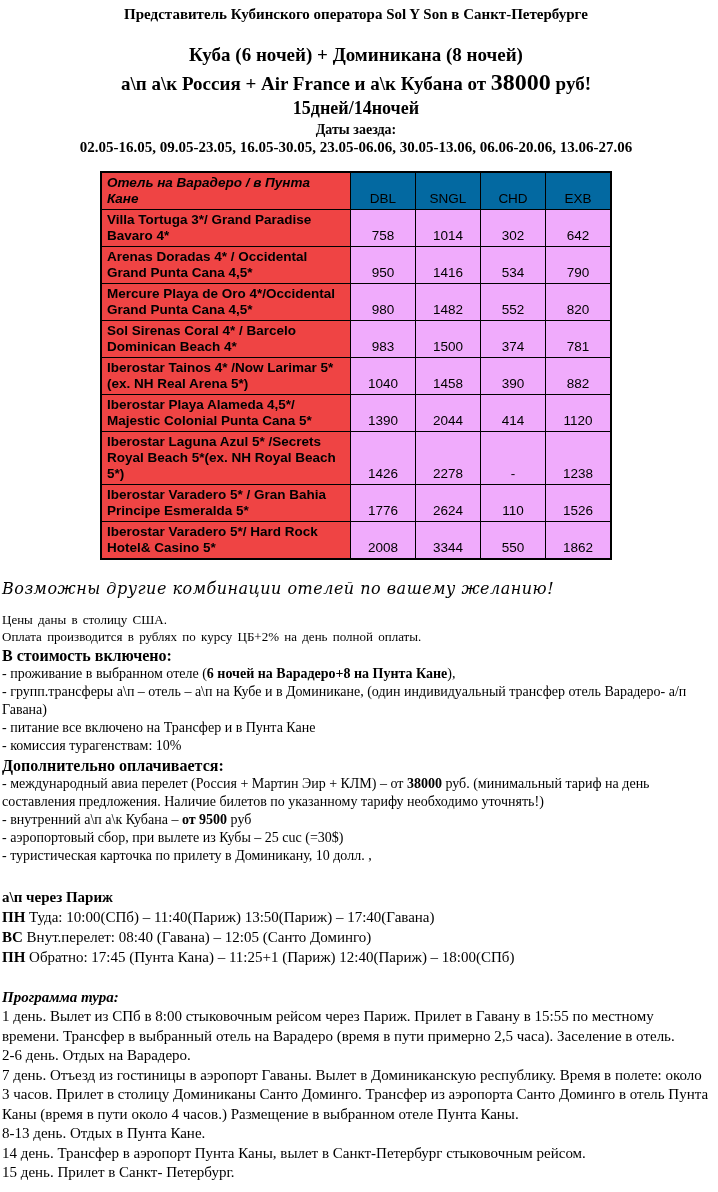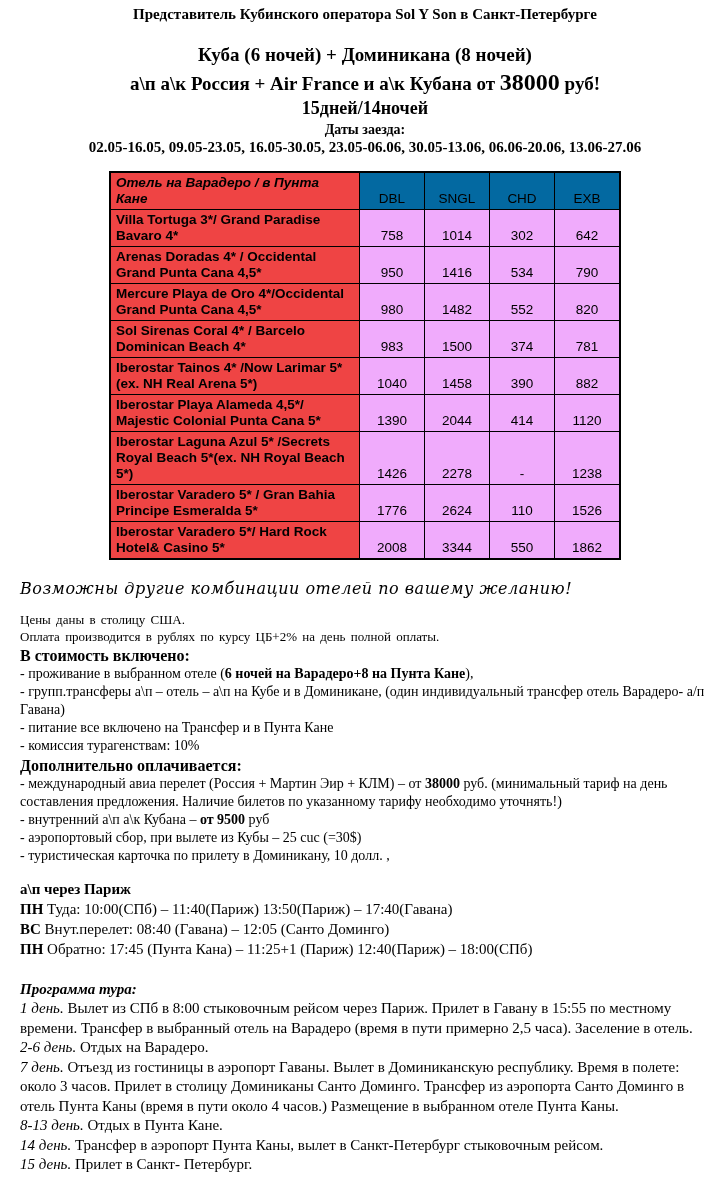--- a/index.html
+++ b/index.html
@@ -1,17 +1,17 @@
 <!DOCTYPE html>
 <html><head>
 <meta charset="utf-8">
 <style>
   html, body { margin: 0; padding: 0; background: #ffffff; }
   body { width: 718px; min-height: 1192px; color: #000; }
-  .doc { font-family: "Liberation Serif", serif; padding: 4px 8px 10px 20px; }
+  .doc { font-family: "Liberation Serif", serif; padding: 4px 8px 10px 2px; }
   .center { text-align: center; }
 
   .rep-line { font-size: 15px; font-weight: bold; padding-top: 2px; }
   .tour-title { font-size: 19px; font-weight: bold; margin-top: 21px; }
   .tour-subtitle { font-size: 19px; font-weight: bold; margin-top: 3px; line-height: 26px; }
   .price-big { font-size: 24px; }
   .duration { font-size: 18px; font-weight: bold; margin-top: 1px; }
   .dates-label { font-size: 14px; font-weight: bold; margin-top: 3px; }
   .dates-list { font-size: 15px; font-weight: bold; margin-top: 1px; }
 
@@ -30,29 +30,29 @@
             text-align: center; vertical-align: bottom; padding: 2px 2px 3px 2px; height: 30px; }
 
   .note { text-align: left; font-style: italic; font-size: 16px; margin-top: 19px;
           font-family: "DejaVu Serif", serif; letter-spacing: 0.5px; }
 
   .pricing { font-size: 13px; margin-top: 13px; line-height: 17px; word-spacing: 2px; }
   .section-title { font-size: 16px; font-weight: bold; line-height: 19px; margin-top: 1px; }
   .item { font-size: 14px; line-height: 18px; }
   b.inline { font-weight: bold; }
 
-  .flights { margin-top: 14px; }
+  .flights { margin-top: 22px; }
   .flights-title { font-size: 15px; font-weight: bold; line-height: 20px; }
   .flight-line { font-size: 15px; line-height: 20px; }
   .flight-day { font-weight: bold; }
 
   .program { margin-top: 21px; }
   .program-title { font-size: 15px; font-weight: bold; font-style: italic; line-height: 19px; }
   .program-line { font-size: 15px; line-height: 19.5px; }
-  .day-label { font-style: italic; }
+  .day-label { }
 </style>
 </head>
 <body>
 
 <div class="doc">
 
   <div class="center rep-line">Представитель Кубинского оператора Sol Y Son в Санкт-Петербурге</div>
 
   <div class="center tour-title">Куба (6 ночей) + Доминикана (8 ночей)</div>
 

